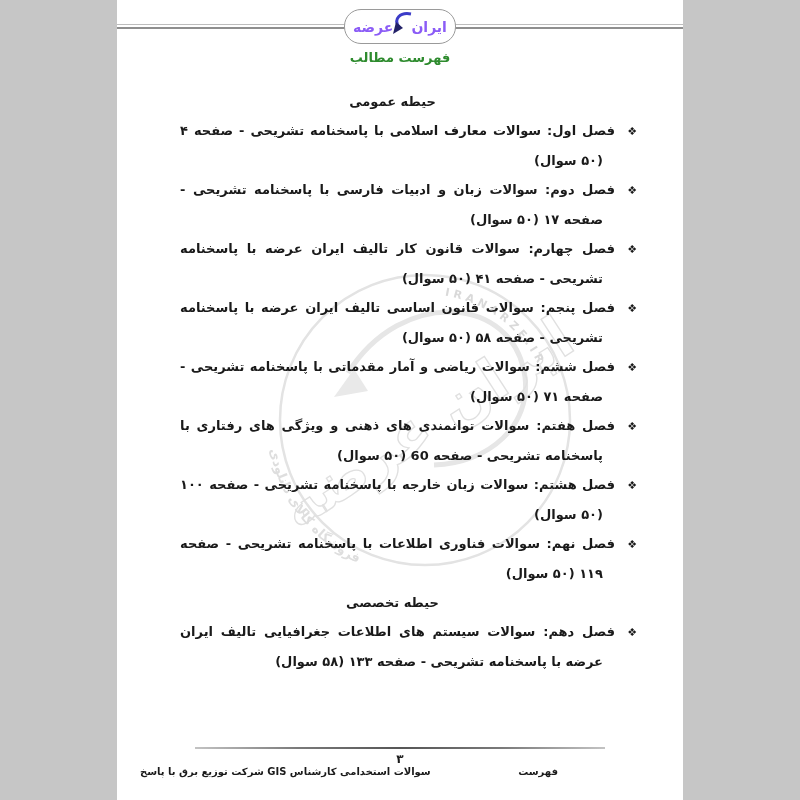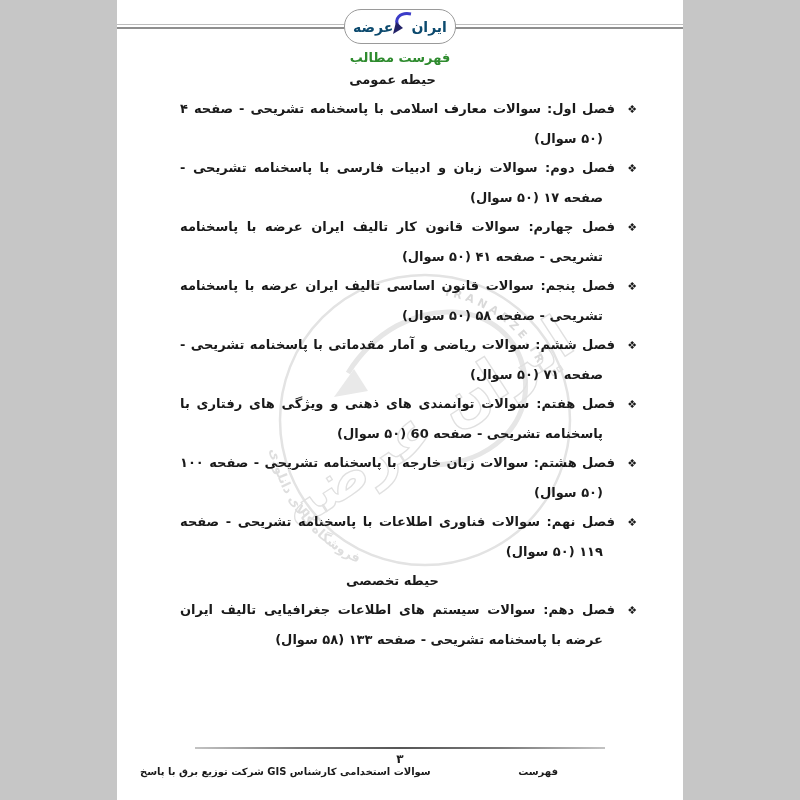--- a/index.html
+++ b/index.html
@@ -13,27 +13,27 @@
   .header-rule { position:absolute; left:0; top:0; width:566px; height:32px; z-index:1; }
   .rule-line { position:absolute; left:0; width:566px; }
   .rule-line.top { top:24px; height:1px; background:#bdbdbd; }
   .rule-line.bot { top:27px; height:2px; background:#8f8f8f; }
 
   
   .logo-pill { position:absolute; top:9px; left:50%; transform:translateX(-50%);
     width:112px; height:35px; background:#ffffff; border:1.5px solid #9a9a9a;
     border-radius:17px; z-index:2; display:flex; flex-direction:row; direction:rtl;
     align-items:center; justify-content:center; gap:1px; }
-  .logo-pill .logo-word { font-weight:bold; font-size:14px; color:#0c4a6e; line-height:1; }
+  .logo-pill .logo-word { font-weight:bold; font-size:14px; color:#8b5cf6; line-height:1; }
   .logo-arrow { margin:0 -2px 8px -2px; }
 
   
   .doc-title { position:absolute; top:50px; left:0; width:566px; text-align:center;
     font-size:13px; font-weight:bold; z-index:2; }
-  .toc { position:absolute; top:65px; right:46px; left:31px; direction:rtl; z-index:2;
+  .toc { position:absolute; top:87px; right:46px; left:31px; direction:rtl; z-index:2;
     font-size:13px; font-weight:bold; color:#1a1a1a; line-height:29px; }
   .toc-heading { text-align:center; }
   .toc-item { text-align:justify; padding-right:34px; text-indent:-34px;margin-left:32px; }
   .toc-item .bullet { display:inline-block; width:22px; text-indent:0; font-size:11px; }
 
   
   .watermark { position:absolute; left:105px; top:225px; z-index:0; pointer-events:none; }
 
   
   .footer-rule { position:absolute; left:78px; top:747px; width:410px; height:2px;

